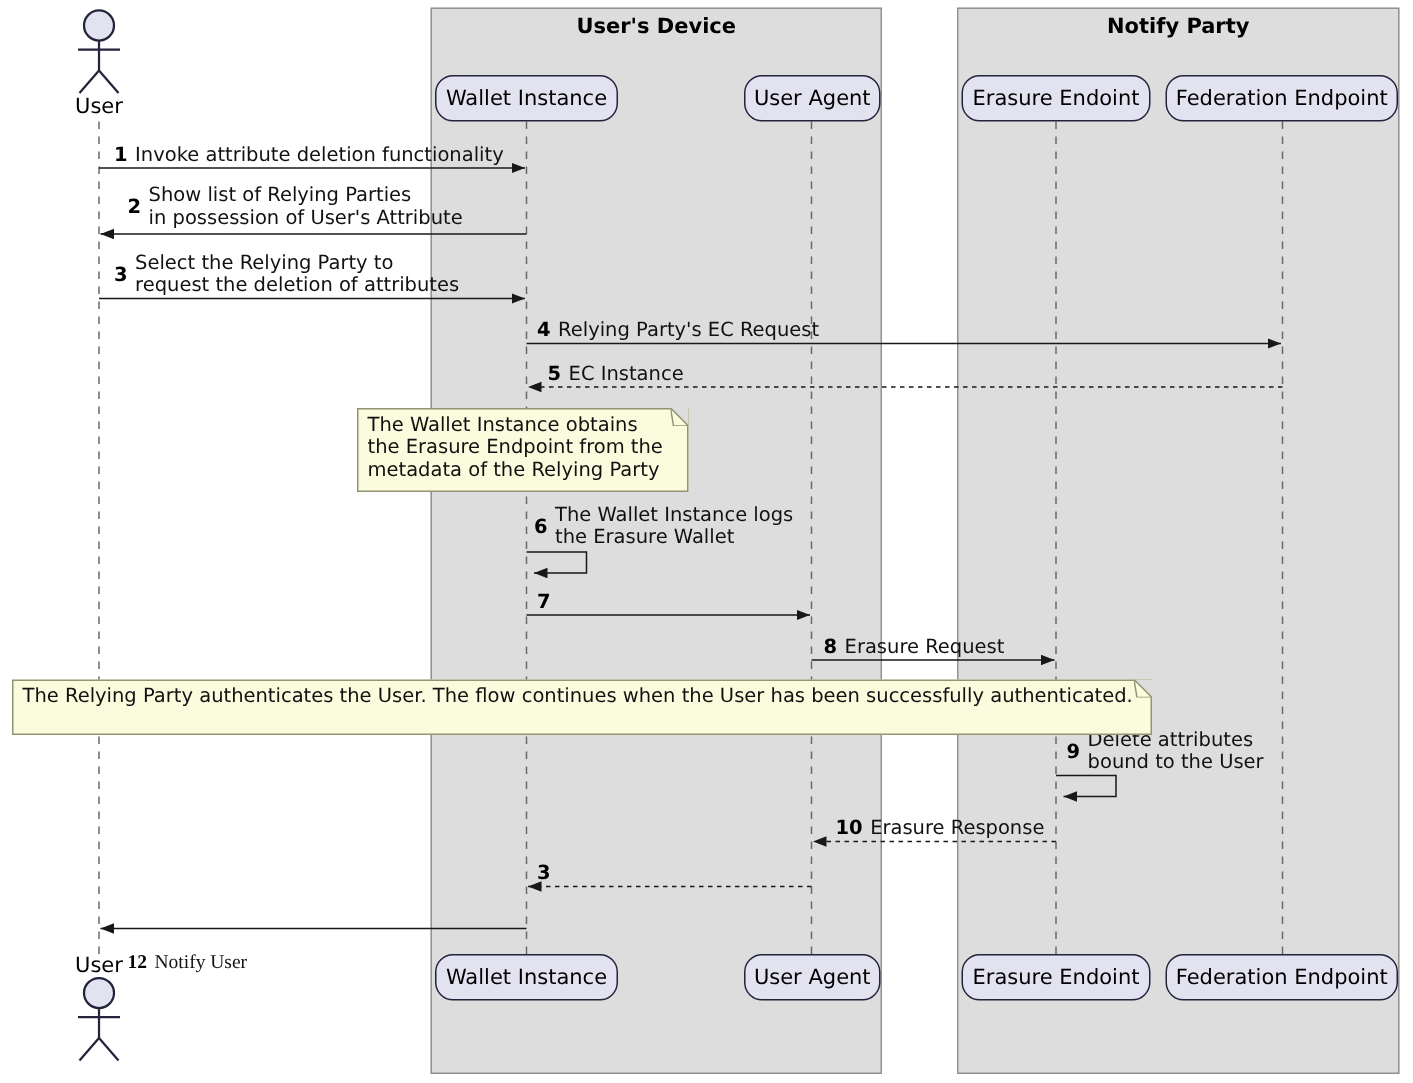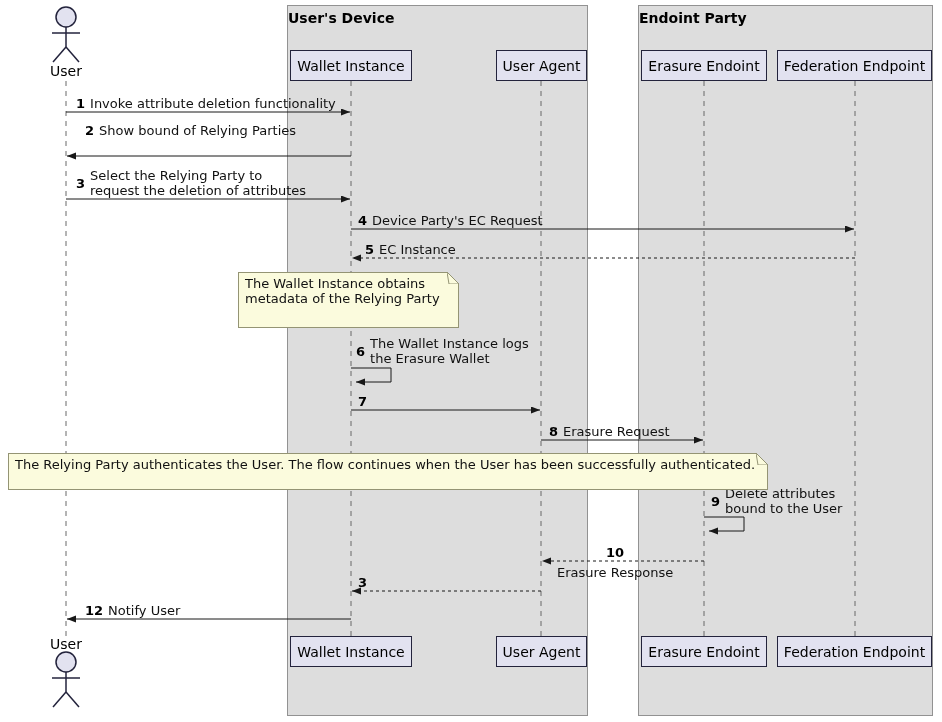--- a/index.html
+++ b/index.html
@@ -6,26 +6,26 @@
   #canvas{
     position:relative;width:942px;height:722px;background:#ffffff;
     font-family:"DejaVu Sans","Liberation Sans",sans-serif;color:#111;
     overflow:hidden;
   }
   .groupbox{
     position:absolute;top:5px;height:711px;
     background:#dddddd;border:1px solid #929292;box-sizing:border-box;
   }
   .groupbox .title{
-    width:100%;text-align:left;font-weight:bold;font-size:14px;
+    width:100%;text-align:center;font-weight:bold;font-size:14px;
     padding-top:4px;color:#000;
   }
   .participant{
     position:absolute;height:31px;box-sizing:border-box;
-    background:#e2e2f0;border:1px solid #23233c;border-radius:0;
+    background:#e2e2f0;border:1px solid #23233c;border-radius:12px;
     display:flex;align-items:center;justify-content:center;
     font-size:14px;color:#000;z-index:4;
   }
   .layer{position:absolute;left:0;top:0;z-index:2;}
   .msg{
     position:absolute;display:flex;align-items:center;gap:5px;
     font-size:13px;line-height:15px;white-space:nowrap;z-index:3;color:#111;
   }
   .msg .num{font-weight:bold;color:#000;}
   .msg .lines{display:flex;flex-direction:column;}
@@ -42,21 +42,21 @@
 </style>
 </head>
 <body>
 
 <div id="canvas">
 
   <div class="groupbox" style="left:287px;width:301px;">
     <div class="title">User's Device</div>
   </div>
   <div class="groupbox" style="left:638px;width:295px;">
-    <div class="title">Endoint Party</div>
+    <div class="title">Notify Party</div>
   </div>
 
   <svg class="layer" width="942" height="722" viewBox="0 0 942 722">
     <defs>
       <marker id="ah" markerWidth="10" markerHeight="8" refX="9" refY="3.5" orient="auto" markerUnits="userSpaceOnUse">
         <path d="M0,0 L9,3.5 L0,7 Z" fill="#181818"></path>
       </marker>
     </defs>
 
     <line x1="66" y1="81" x2="66" y2="636" stroke="#696969" stroke-width="1" stroke-dasharray="5,5"></line>
@@ -126,34 +126,35 @@
 
   <div class="msg" style="left:76px;top:96px;">
     <b class="num">1</b>
     <span class="lines">
         <span>Invoke attribute deletion functionality</span>
       </span>
   </div>
   <div class="msg" style="left:85px;top:123px;">
     <b class="num">2</b>
     <span class="lines">
-      <span>Show bound of Relying Parties</span>
+      <span>Show list of Relying Parties</span>
+      <span>in possession of User's Attribute</span>
     </span>
   </div>
   <div class="msg" style="left:76px;top:168px;">
     <b class="num">3</b>
     <span class="lines">
       <span>Select the Relying Party to</span>
       <span>request the deletion of attributes</span>
     </span>
   </div>
   <div class="msg" style="left:358px;top:213px;">
     <b class="num">4</b>
     <span class="lines">
-        <span>Device Party's EC Request</span>
+        <span>Relying Party's EC Request</span>
       </span>
   </div>
   <div class="msg" style="left:365px;top:242px;">
     <b class="num">5</b>
     <span class="lines">
         <span>EC Instance</span>
       </span>
   </div>
   <div class="msg" style="left:356px;top:336px;">
     <b class="num">6</b>
@@ -171,42 +172,43 @@
         <span>Erasure Request</span>
       </span>
   </div>
   <div class="msg" style="left:711px;top:486px;">
     <b class="num">9</b>
     <span class="lines">
       <span>Delete attributes</span>
       <span>bound to the User</span>
     </span>
   </div>
-  <div class="msg" style="left:557px;top:545px;flex-direction:column;">
+  <div class="msg" style="left:557px;top:545px;">
     <b class="num">10</b>
     <span class="lines">
         <span>Erasure Response</span>
       </span>
   </div>
   <div class="msg" style="left:358px;top:575px;">
     <b class="num">3</b>
   </div>
-  <div class="msg" style="left:85px;top:603px;">
+  <div class="msg" style="left:85px;top:633px;font-family:Liberation Serif, serif;">
     <b class="num">12</b>
     <span class="lines">
         <span>Notify User</span>
       </span>
   </div>
 
   <div class="note" style="left:238px;top:272px;width:221px;height:56px;">
     <svg class="fold" width="12" height="12">
       <polygon points="0,0 12,0 12,12" fill="#dddddd"></polygon>
       <polygon points="0,0 12,12 2,12" fill="#fbfbdd" stroke="#949474" stroke-width="1"></polygon>
     </svg>
     <div>The Wallet Instance obtains</div>
+    <div>the Erasure Endpoint from the</div>
     <div>metadata of the Relying Party</div>
   </div>
   <div class="note" style="left:8px;top:453px;width:760px;height:37px;">
     <svg class="fold" width="12" height="12">
       <polygon points="0,0 12,0 12,12" fill="#dddddd"></polygon>
       <polygon points="0,0 12,12 2,12" fill="#fbfbdd" stroke="#949474" stroke-width="1"></polygon>
     </svg>
     <div>The Relying Party authenticates the User. The flow continues when the User has been successfully authenticated.</div>
   </div>
 

